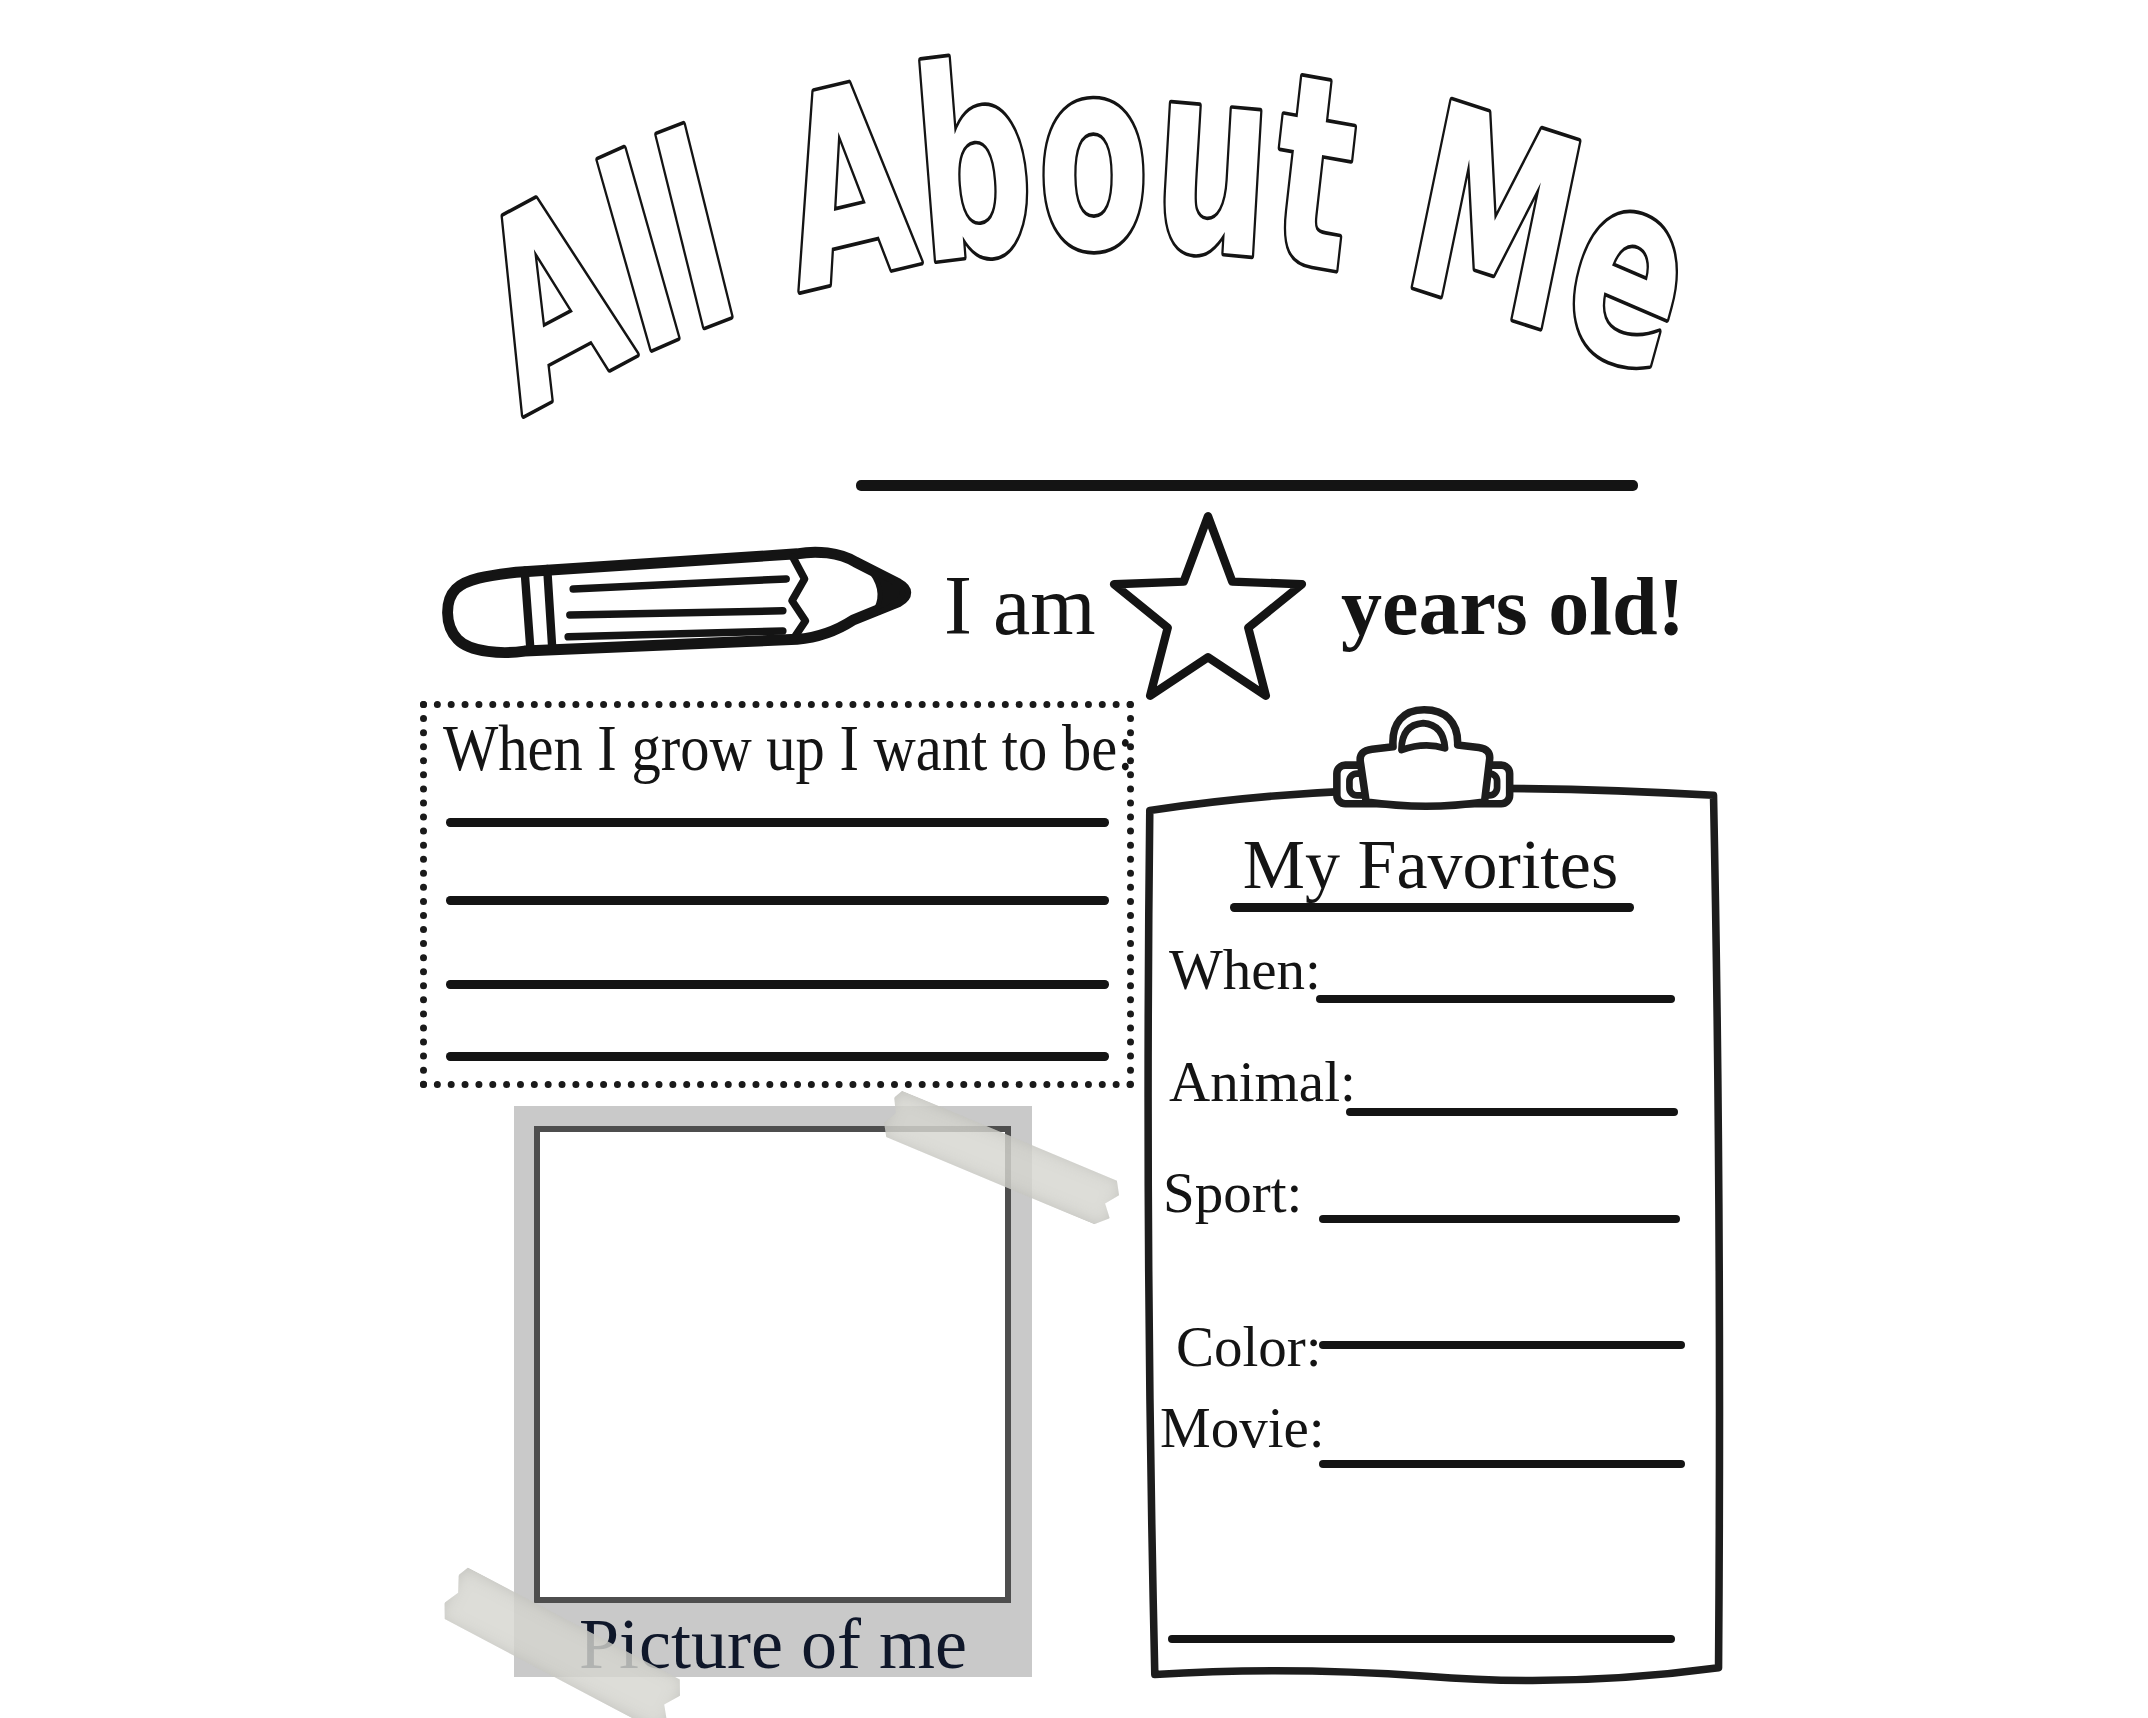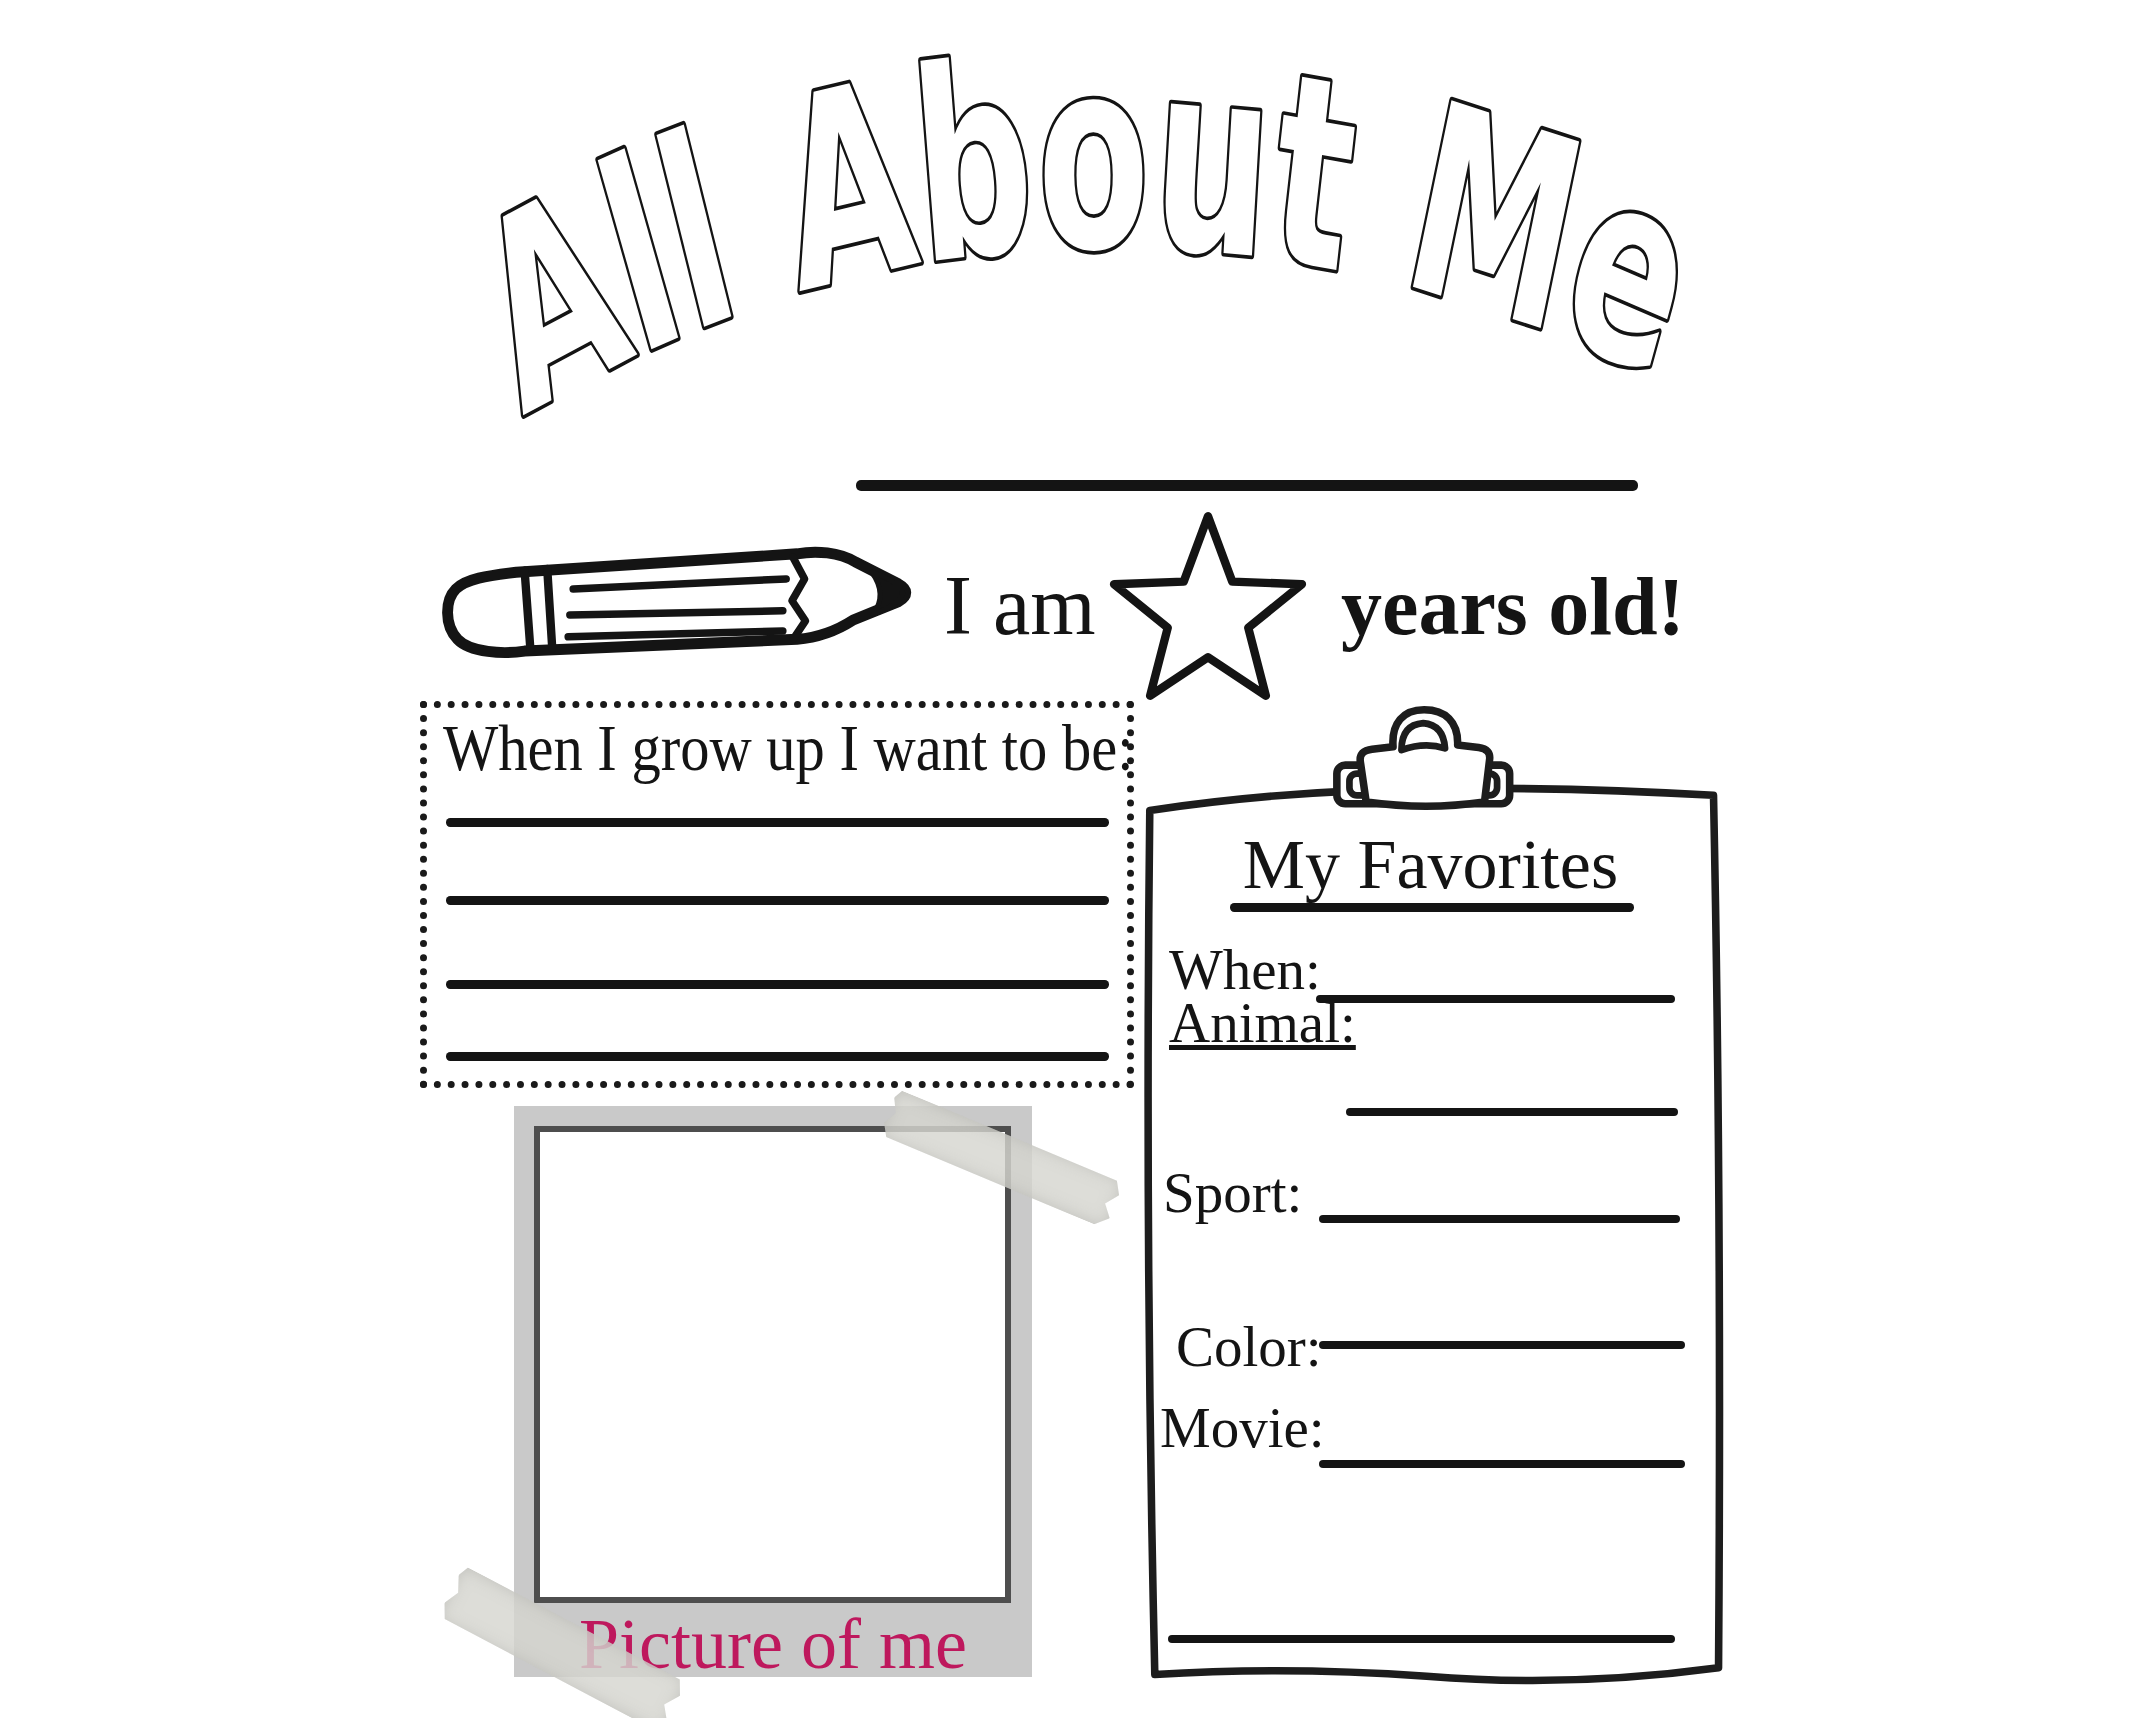--- a/index.html
+++ b/index.html
@@ -32,33 +32,33 @@
 
   
   .clipsvg{position:absolute;left:1133px;top:703px;width:604px;height:990px;}
   .paper{fill:#ffffff;stroke:#1d1d1d;stroke-width:9;stroke-linejoin:round;}
   .clipline{fill:#ffffff;stroke:#1d1d1d;stroke-width:9;stroke-linejoin:round;stroke-linecap:round;}
   .clipthin{fill:none;stroke:#1d1d1d;stroke-width:8;stroke-linejoin:round;stroke-linecap:round;}
   .favhead{position:absolute;left:1179px;top:830px;width:503px;text-align:center;
            font-size:70px;line-height:1;white-space:nowrap;}
   .favline{position:absolute;left:1230px;top:903px;width:404px;height:9.2px;background:#141414;border-radius:4.2px;}
   .flabel{position:absolute;font-size:57px;line-height:1;white-space:nowrap;}
-  .f0{left:1169px;top:941px;} .f1{left:1169px;top:994px;text-decoration:underline;} .f2{left:1163px;top:1164px;}
+  .f0{left:1169px;top:941px;} .f1{left:1169px;top:1053px;} .f2{left:1163px;top:1164px;}
   .f3{left:1176px;top:1298px;margin-top:20px;} .f4{left:1160px;top:1399px;} .f5{left:1166px;top:1511px;}
   .fline{position:absolute;height:8.4px;background:#141414;border-radius:4.2px;}
   .l0{left:1316px;top:995px;width:359px;} .l1{left:1346px;top:1108px;width:332px;}
   .l2{left:1319px;top:1215px;width:361px;} .l3{left:1319px;top:1341px;width:366px;}
   .l4{left:1319px;top:1460px;width:366px;} .l5{left:1168px;top:1635px;width:507px;}
 
   
   .polaroid{position:absolute;left:514px;top:1106px;width:518px;height:571px;background:#c9c9c9;}
   .photo{position:absolute;left:20px;top:20px;width:465px;height:465px;background:#ffffff;
          border:6.7px solid #4e4e4e;}
   .caption{position:absolute;left:0;top:502px;width:518px;text-align:center;
-           font-size:72px;line-height:1;color:#be185d;}
+           font-size:72px;line-height:1;color:#0f172a;}
 
   
   .tape{position:absolute;background:rgba(213,213,208,0.82);
         clip-path:polygon(2% 0%,97% 6%,100% 30%,96% 55%,100% 78%,95% 100%,3% 94%,0% 70%,3% 45%,0% 18%);
         box-shadow:inset 0 0 15px rgba(160,160,155,.5);}
   .tape1{left:888px;top:1087px;width:245px;height:52px;transform:rotate(22deg);transform-origin:0 50%;}
   .tape2{left:450px;top:1562px;width:252px;height:60px;transform:rotate(27deg);transform-origin:0 50%;}
 </style>
 </head>
 <body>

